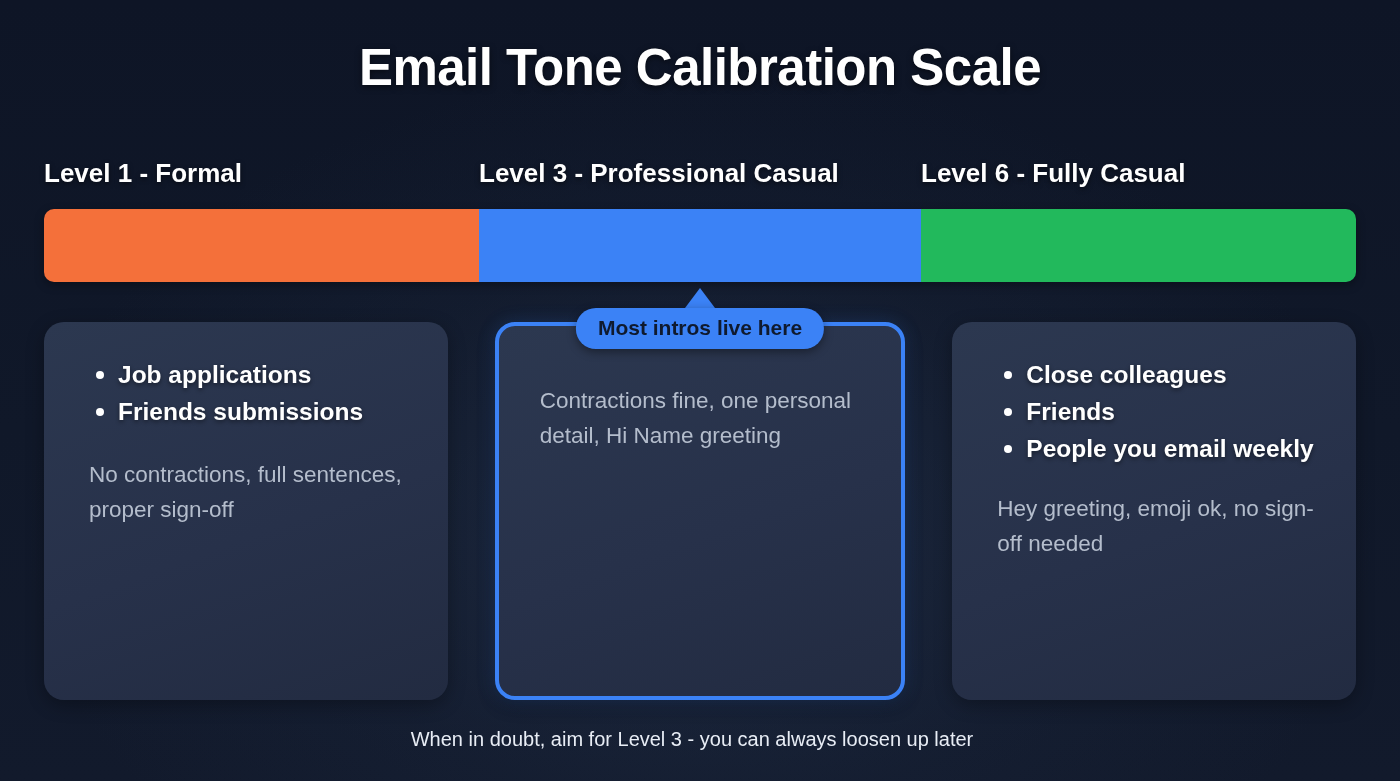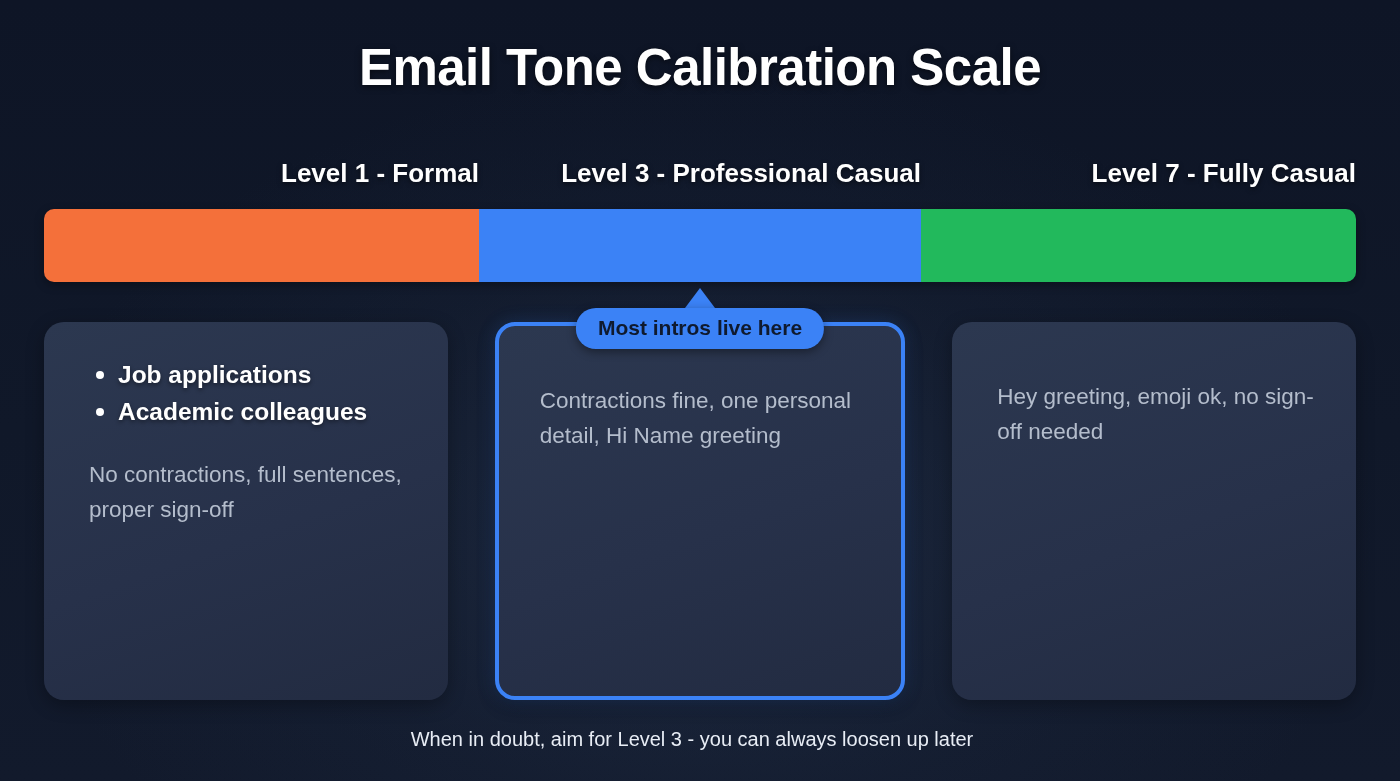--- a/index.html
+++ b/index.html
@@ -43,21 +43,21 @@
 
   
   .labels {
     position: absolute;
     left: 44px;
     top: 158px;
     width: 1312px;
     display: flex;
   }
   .label-cell {
-    text-align: right;
+    text-align: left;
     font-size: 26px;
     font-weight: bold;
     color: #ffffff;
     text-shadow: 0 2px 5px rgba(0,0,0,0.5);
     white-space: nowrap;
   }
   .label-cell.c0 { width: 435px; }
   .label-cell.c1 { width: 442px; }
   .label-cell.c2 { width: 435px; }
 
@@ -179,47 +179,52 @@
 </head>
 <body>
 
 <div id="stage">
 
   <div class="title">Email Tone Calibration Scale</div>
 
   <div class="labels">
     <div class="label-cell c0">Level 1 - Formal</div>
     <div class="label-cell c1">Level 3 - Professional Casual</div>
-    <div class="label-cell c2">Level 7 - Fully Casual</div>
+    <div class="label-cell c2">Level 6 - Fully Casual</div>
   </div>
 
   <div class="scale-bar">
     <div class="seg s0" style="background: rgb(244, 112, 58);"></div>
     <div class="seg s1" style="background: rgb(59, 130, 246);"></div>
     <div class="seg s2" style="background: rgb(34, 185, 92);"></div>
   </div>
 
   <div class="callout-arrow"></div>
   <div class="callout">Most intros live here</div>
 
   <div class="cards">
 
     <div class="card c0">
       <ul>
         <li>Job applications</li>
-        <li>Academic colleagues</li>
+        <li>Friends submissions</li>
       </ul>
       <div class="note">No contractions, full sentences, proper sign-off</div>
     </div>
 
     <div class="card wide highlight c1">
       <div class="note">Contractions fine, one personal detail, Hi Name greeting</div>
     </div>
 
     <div class="card c2">
+      <ul>
+        <li>Close colleagues</li>
+        <li>Friends</li>
+        <li>People you email weekly</li>
+      </ul>
       <div class="note">Hey greeting, emoji ok, no sign-off needed</div>
     </div>
 
   </div>
 
   <div class="footer">When in doubt, aim for Level 3 - you can always loosen up later</div>
 
 </div>
 
 </body></html>

